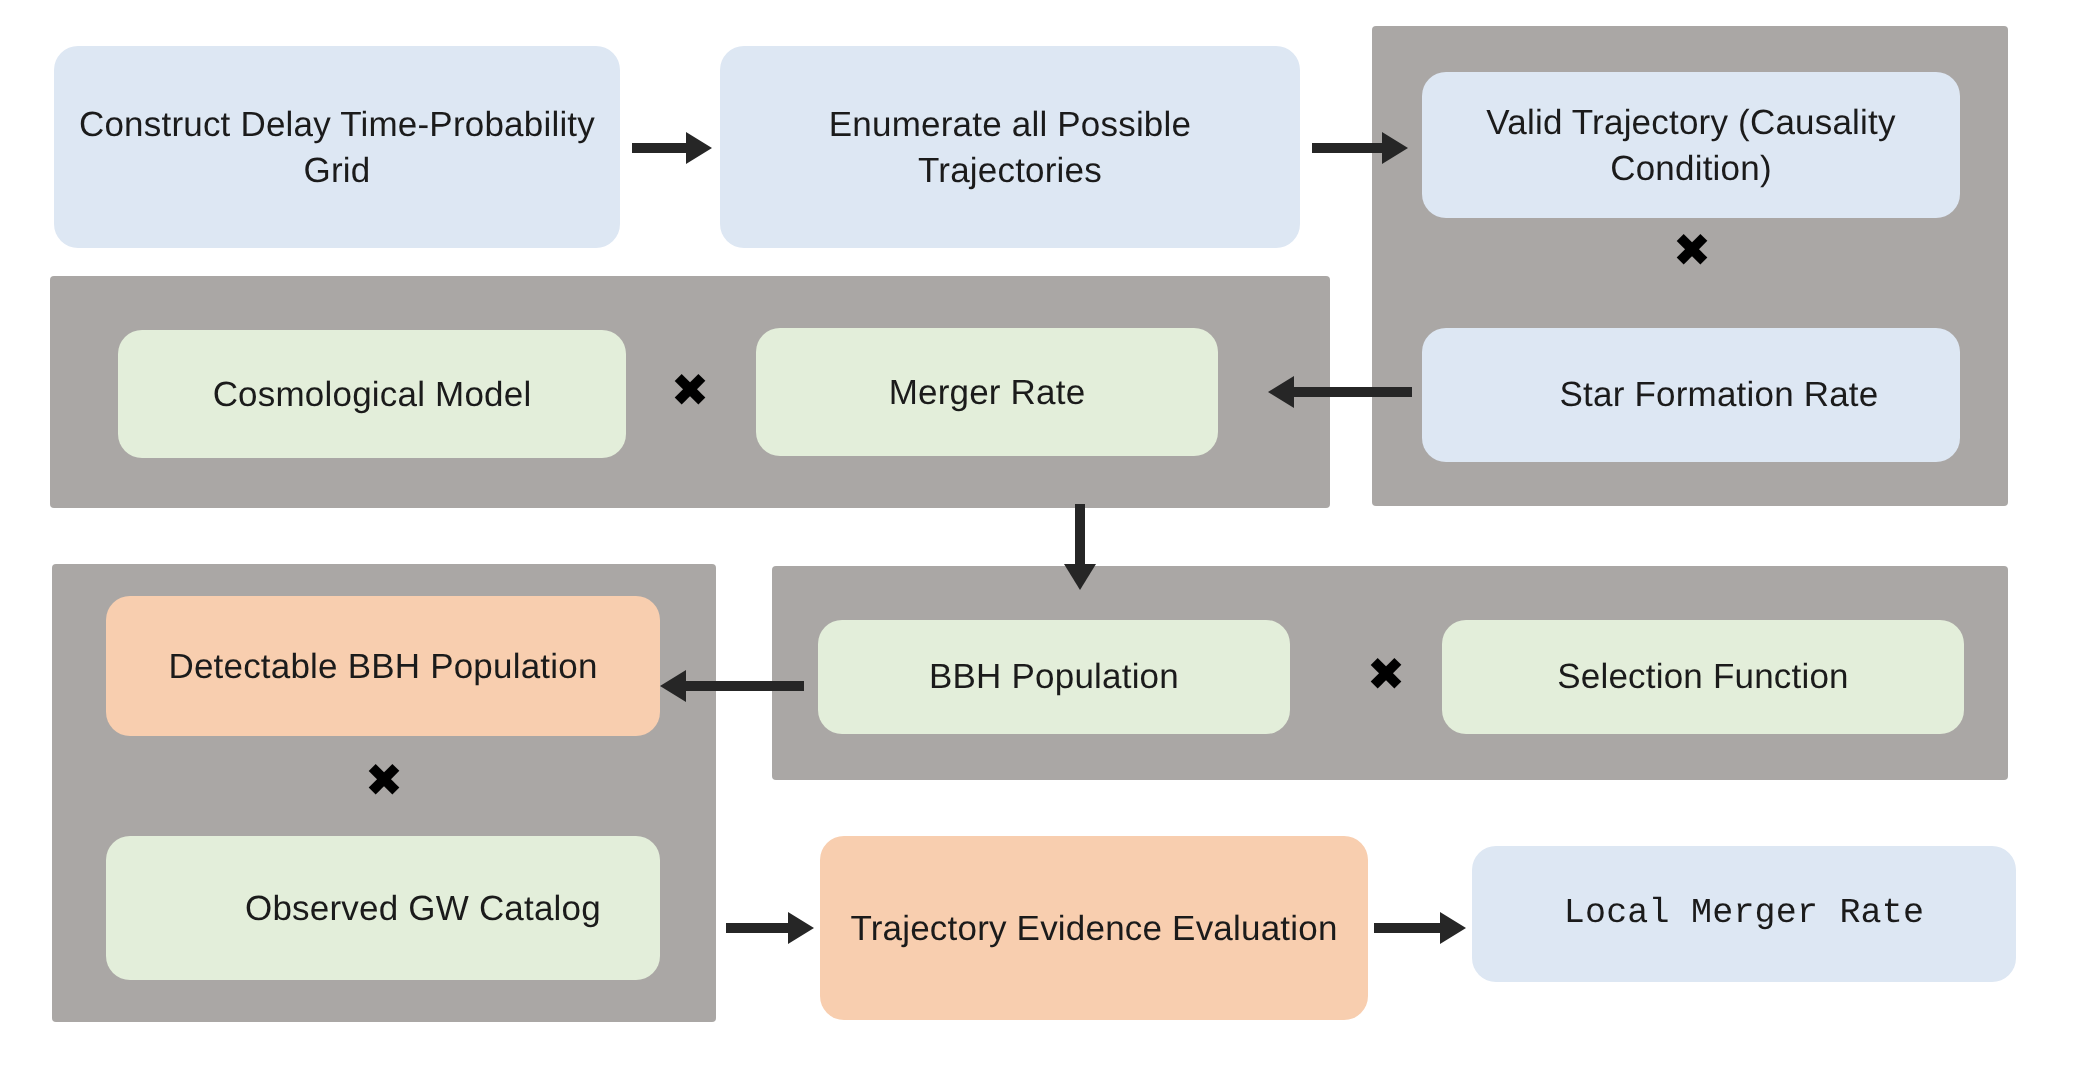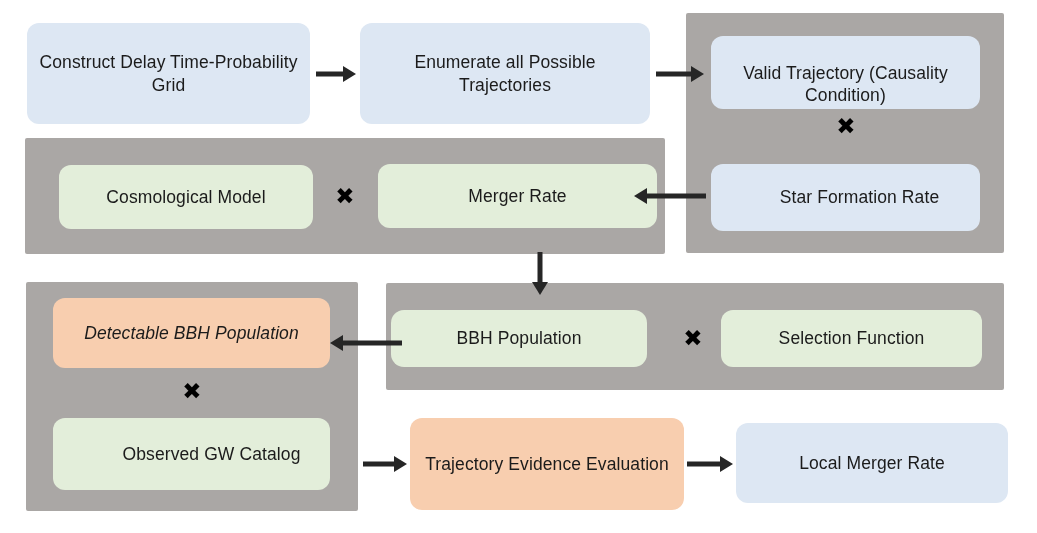--- a/index.html
+++ b/index.html
@@ -114,57 +114,57 @@
   <div class="group-box" style="left:386px; top:283px; width:618px; height:107px;"></div>
 
   <div class="node node-blue" style="left:27px; top:23px; width:283px; height:101px;">
     <span>Construct Delay Time-Probability Grid</span>
   </div>
 
   <div class="node node-blue" style="left:360px; top:23px; width:290px; height:101px;">
     <span>Enumerate all Possible Trajectories</span>
   </div>
 
-  <div class="node node-blue" style="left:711px; top:36px; width:269px; height:73px;align-items:flex-end;">
+  <div class="node node-blue" style="left:711px; top:36px; width:269px; height:73px;">
     <span>Valid Trajectory (Causality Condition)</span>
   </div>
 
   <div class="node node-blue" style="left:711px; top:164px; width:269px; height:67px;padding-left:36px;">
     <span>Star Formation Rate</span>
   </div>
 
   <div class="node node-green" style="left:59px; top:165px; width:254px; height:64px;">
     <span>Cosmological Model</span>
   </div>
 
-  <div class="node node-green" style="left:378px; top:164px; width:279px; height:64px;">
+  <div class="node node-green" style="left:378px; top:164px; width:231px; height:64px;">
     <span>Merger Rate</span>
   </div>
 
-  <div class="node node-green" style="left:391px; top:310px; width:256px; height:57px;border-radius:13px;">
+  <div class="node node-green" style="left:409px; top:310px; width:236px; height:57px;">
     <span>BBH Population</span>
   </div>
 
   <div class="node node-green" style="left:721px; top:310px; width:261px; height:57px;">
     <span>Selection Function</span>
   </div>
 
-  <div class="node node-orange" style="left:53px; top:298px; width:277px; height:70px;font-style:italic;">
+  <div class="node node-orange" style="left:53px; top:298px; width:277px; height:70px;">
     <span>Detectable BBH Population</span>
   </div>
 
   <div class="node node-green" style="left:53px; top:418px; width:277px; height:72px;padding-left:48px;">
     <span>Observed GW Catalog</span>
   </div>
 
   <div class="node node-orange" style="left:410px; top:418px; width:274px; height:92px;">
     <span>Trajectory Evidence Evaluation</span>
   </div>
 
-  <div class="node node-blue" style="left:736px; top:423px; width:272px; height:80px;">
+  <div class="node node-blue" style="left:736px; top:423px; width:272px; height:68px;font-family:Liberation Mono, monospace;">
     <span>Local Merger Rate</span>
   </div>
 
   <div class="xmark" style="left:826px; top:112px; width:40px; height:28px;">
     <span>✖</span>
   </div>
 
   <div class="xmark" style="left:325px; top:182px; width:40px; height:28px;">
     <span>✖</span>
   </div>

